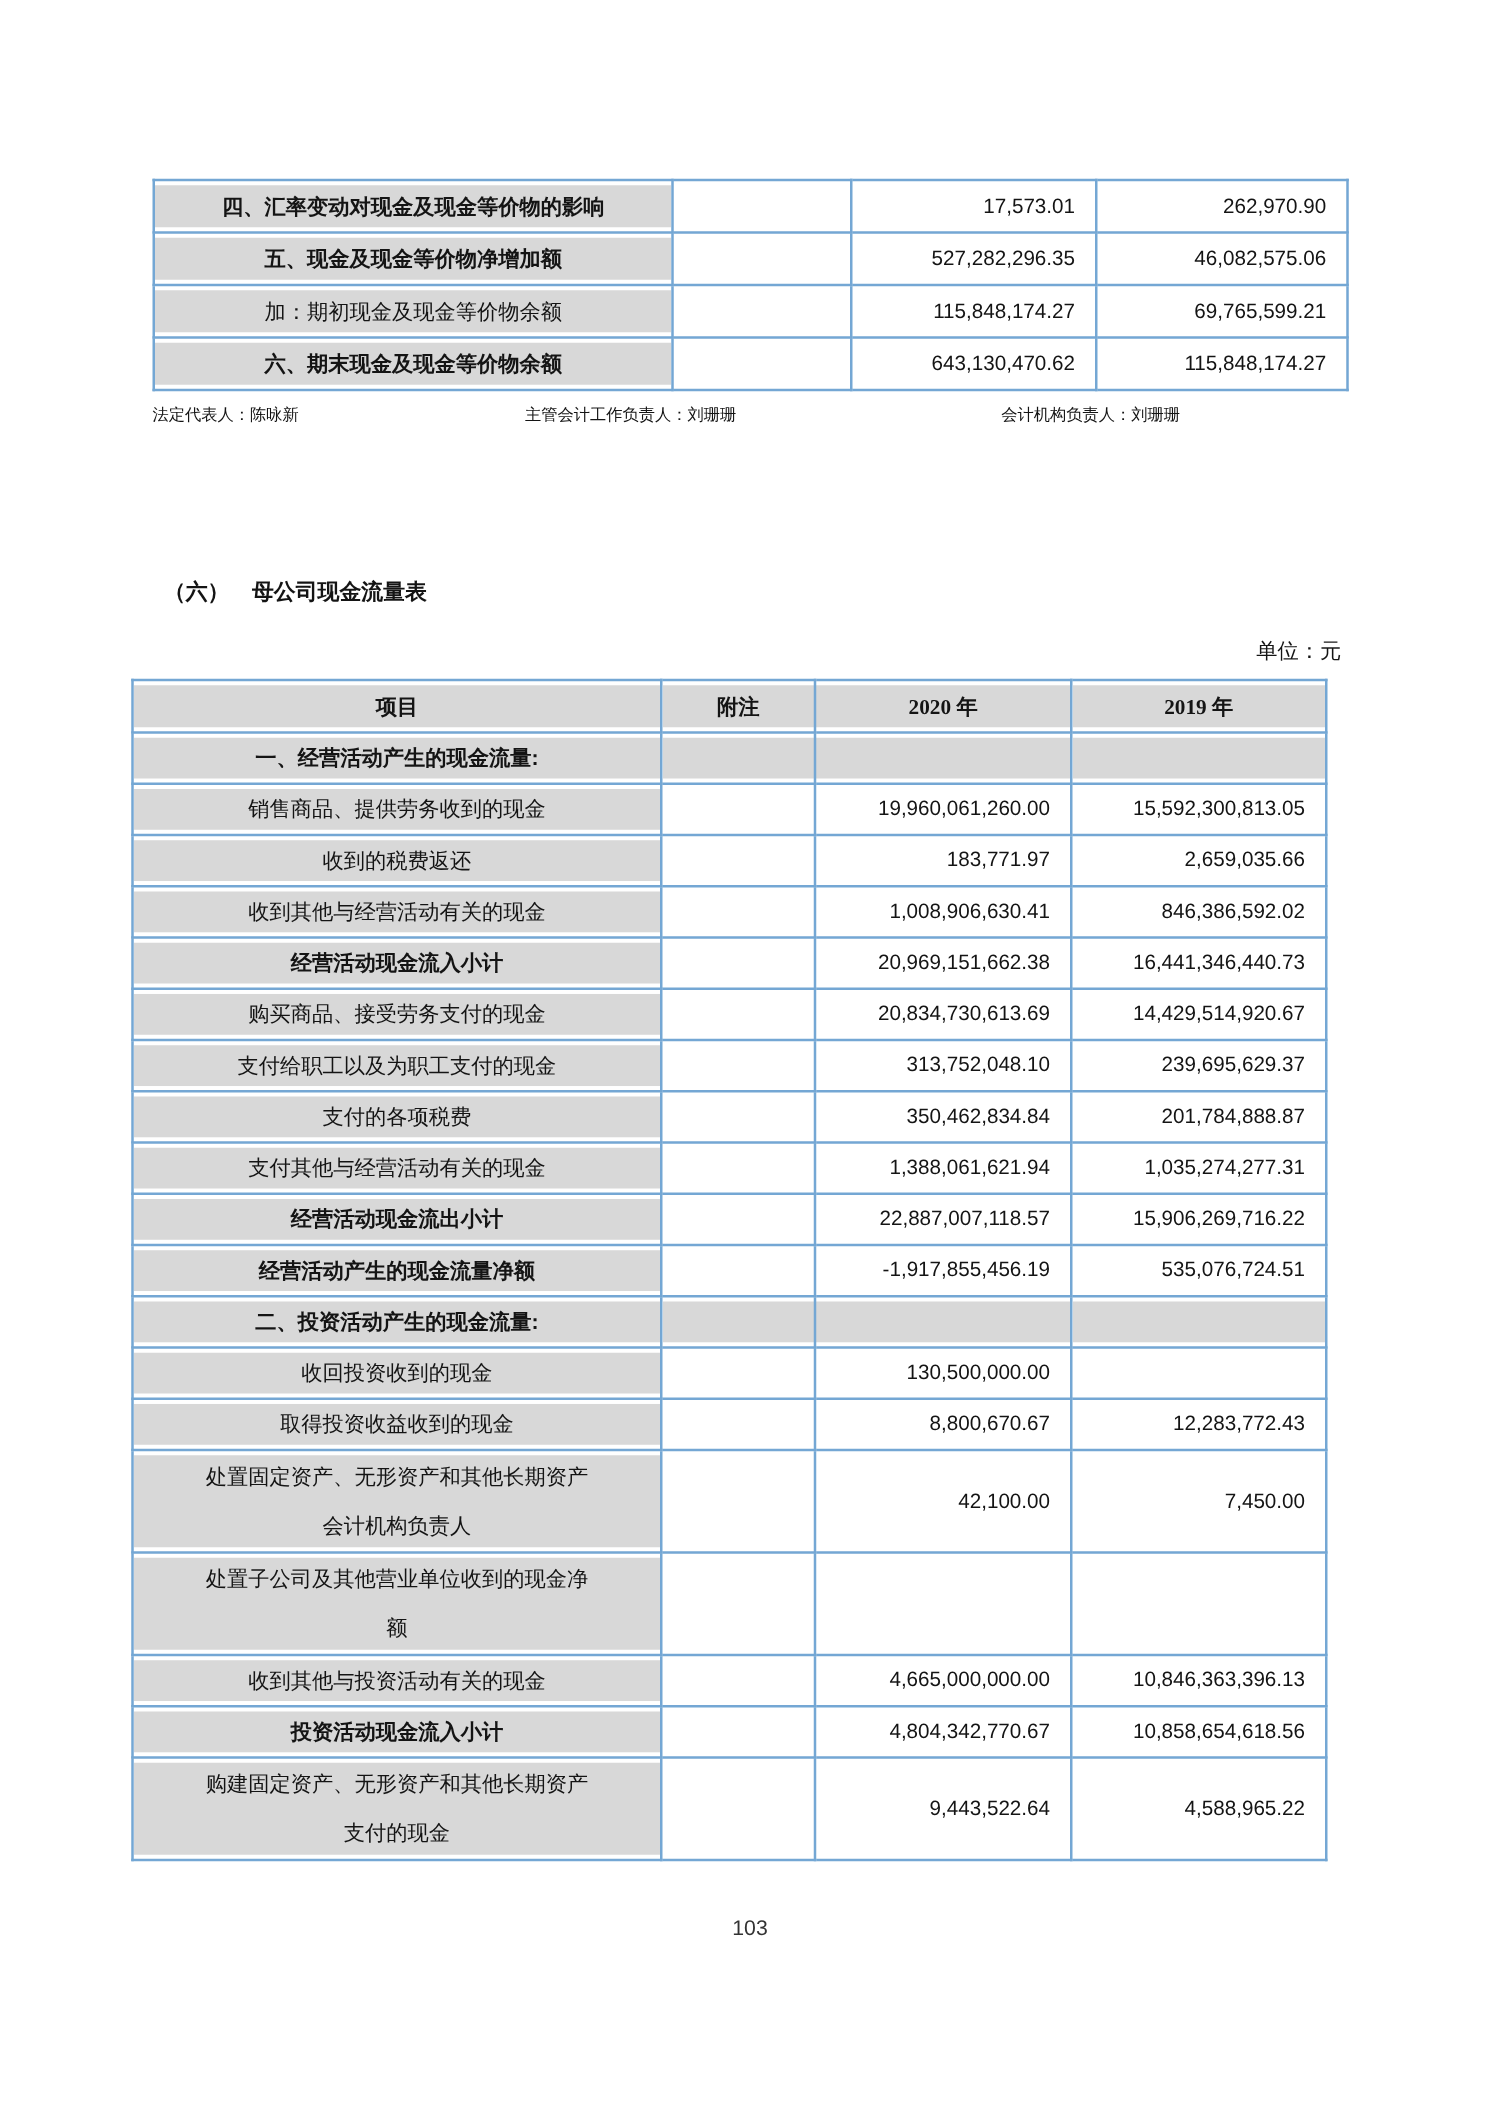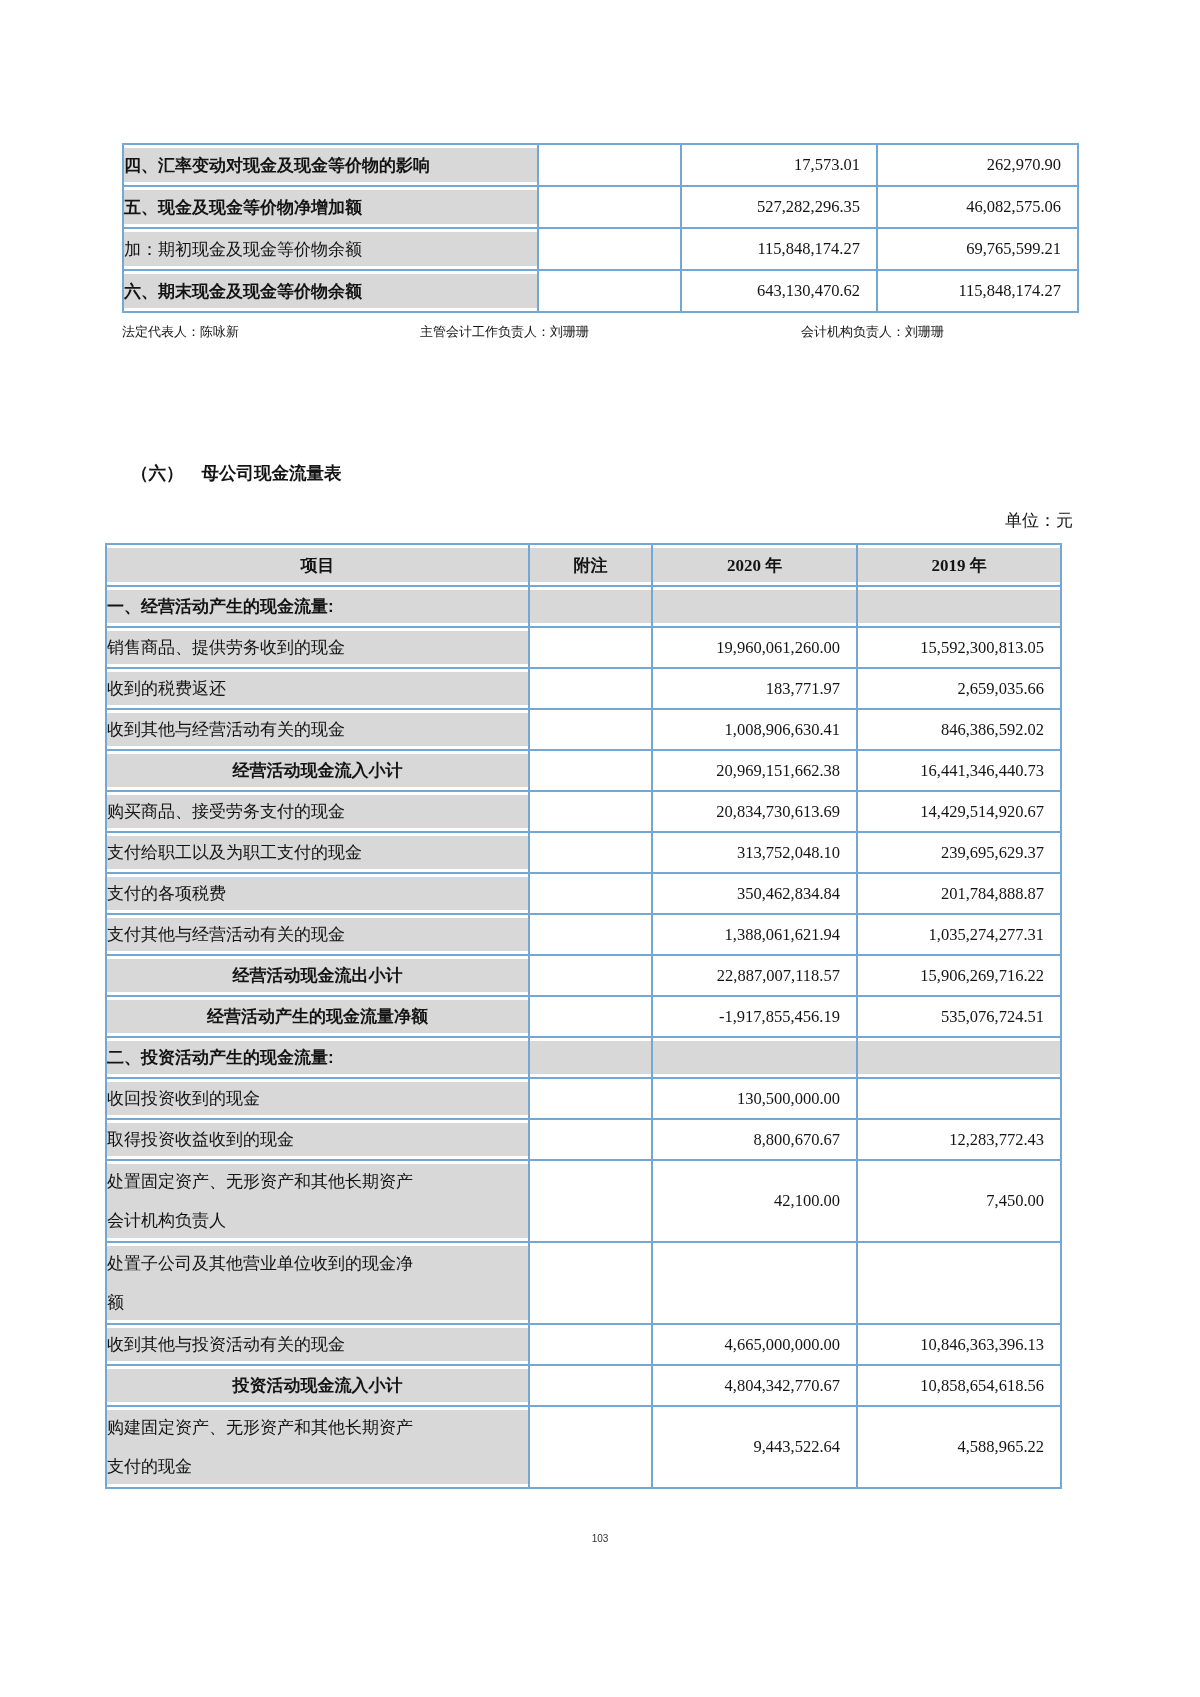--- a/index.html
+++ b/index.html
@@ -20,25 +20,25 @@
     overflow:hidden;
     white-space:nowrap;
   }
   
   .g{
     background-image:linear-gradient(to bottom,
       #ffffff 0, #ffffff 3px,
       #d8d8d8 3px, #d8d8d8 calc(100% - 3px),
       #ffffff calc(100% - 3px), #ffffff 100%);
   }
-  .label{text-align:left;}
+  .label{text-align:center;}
   .center{text-align:center;padding-left:0;}
   .num{
     text-align:right;padding-right:16px;
-    font-family:Liberation Serif, serif;
+    font-family:Liberation Sans, sans-serif;
     font-size:16.5px;
   }
   .bold{
     font-weight:bold;
     font-family:"Liberation Sans","DejaVu Sans",sans-serif;
   }
   tr.h1{height:41px;}
   tr.h2{height:82px;margin-top:28px;}
   tr.hh{height:42px;}
   .lines div{height:39px;line-height:39px;}
@@ -70,21 +70,21 @@
   .main-table{position:absolute;left:105px;top:543px;}
   .main-table thead th{
     font-weight:bold;text-align:center;
     font-size:17px;
   }
 
   .pageno{
     position:absolute;left:0;top:1533px;width:1200px;
     text-align:center;
     font-family:"Liberation Sans","DejaVu Sans",sans-serif;
-    font-size:10px;color:#333;
+    font-size:17px;color:#333;
   }
 </style>
 </head>
 <body>
 
 <div class="sheet">
 
   <table class="top-table">
     <colgroup>
       <col style="width:415px">

